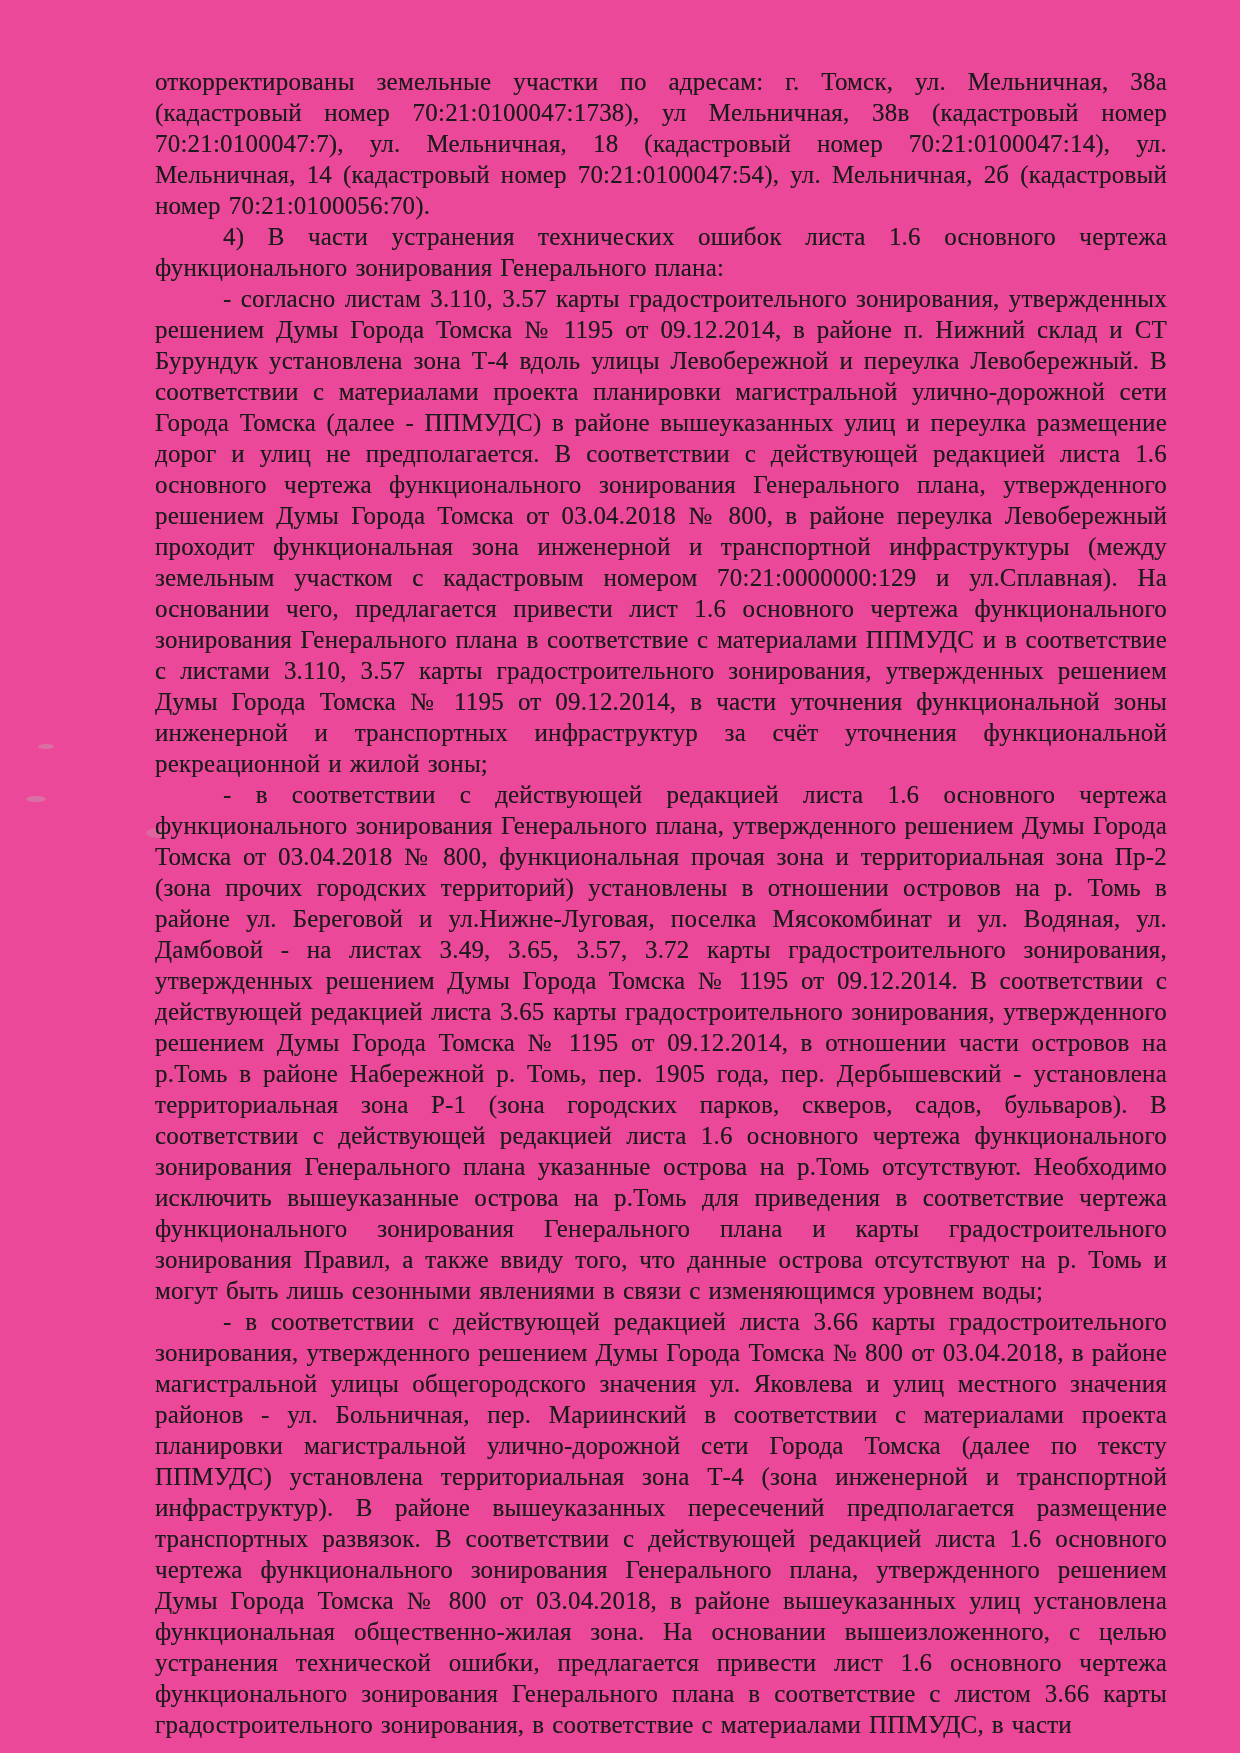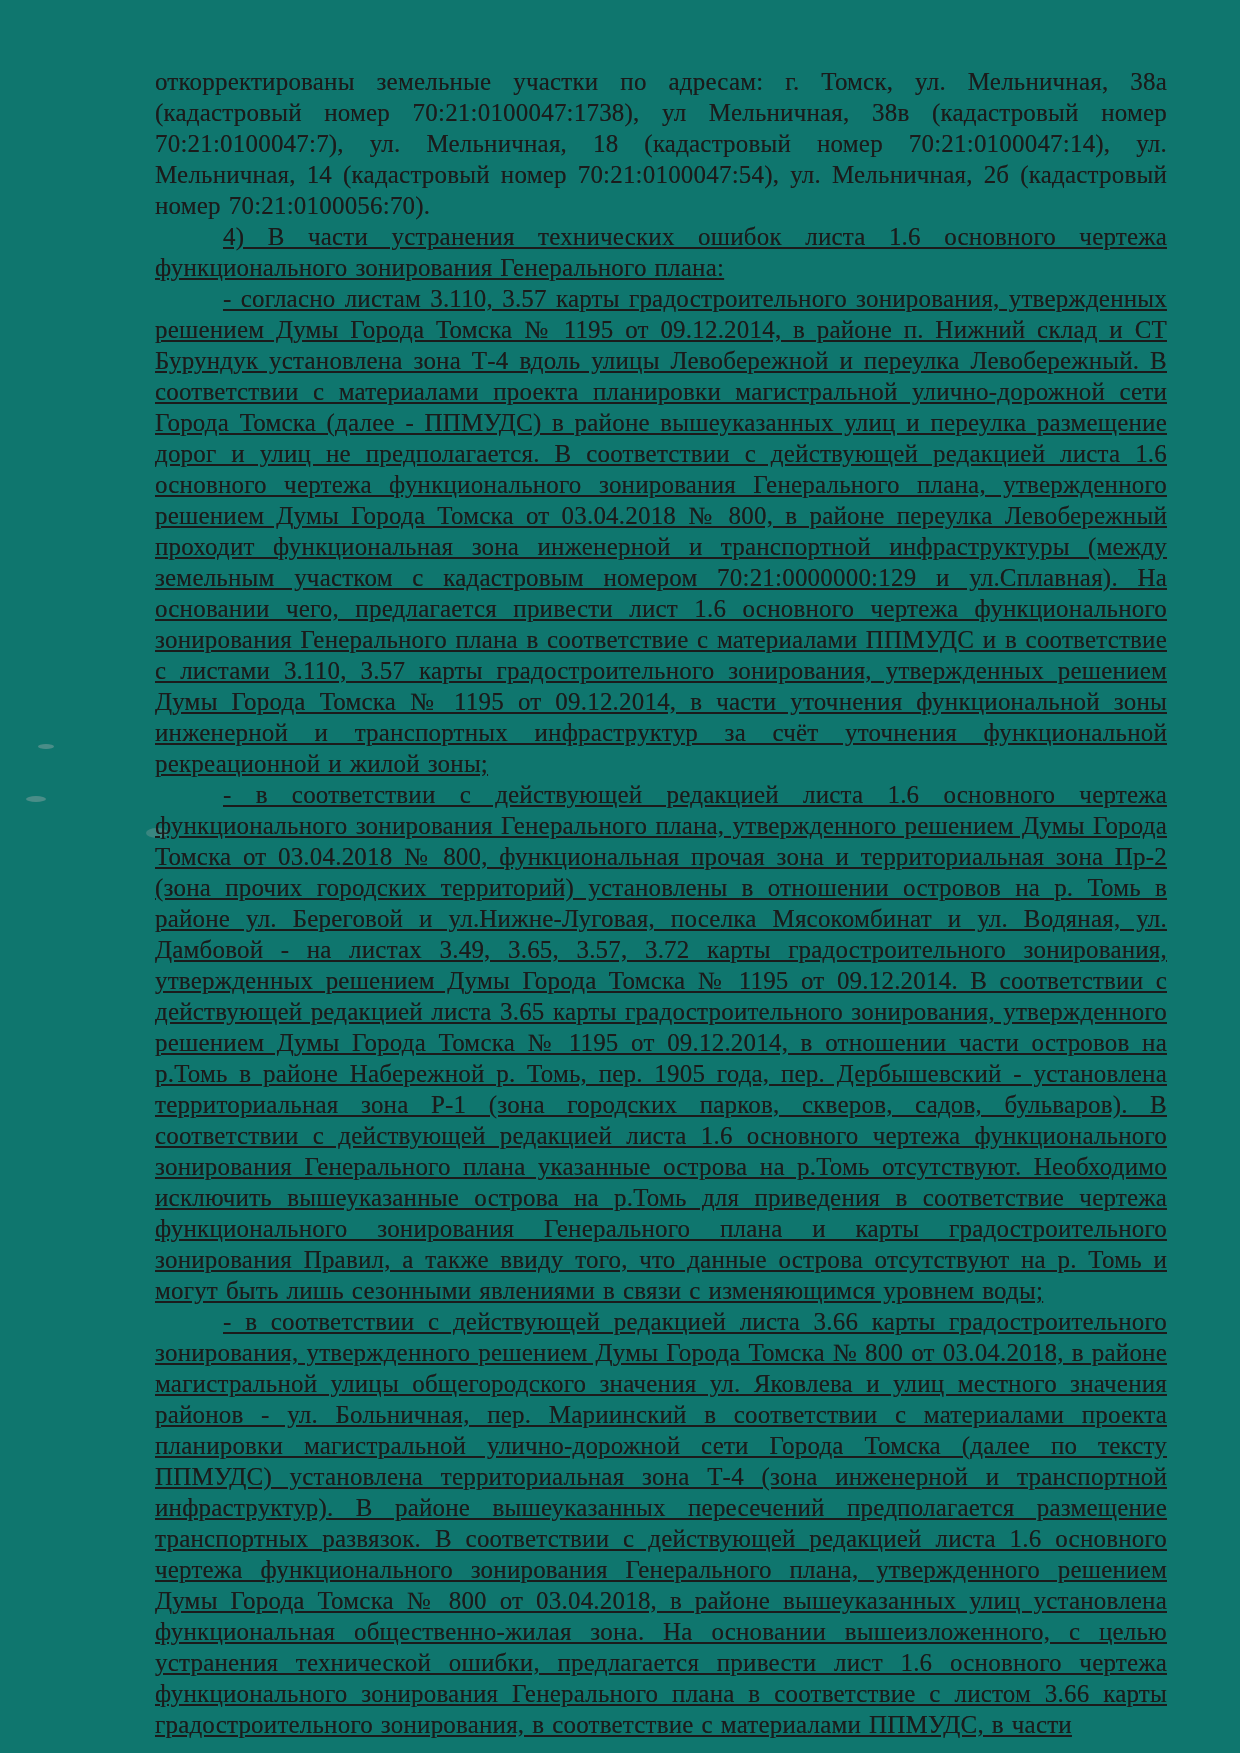--- a/index.html
+++ b/index.html
@@ -13,21 +13,21 @@
     position: relative;
     overflow: hidden;
     font-family: "Liberation Serif", "DejaVu Serif", serif;
   }
   .page {
     position: absolute;
     left: 0;
     top: 0;
     width: 1240px;
     height: 1753px;
-    background: #0f766e;
+    background: #ec4899;
   }
   .textblock {
     position: absolute;
     left: 155px;
     top: 66px;
     width: 1012px;
     color: #1b1b1b;
     font-size: 25px;
     line-height: 31px;
     text-align: justify;
@@ -35,21 +35,20 @@
     word-spacing: 1.5px;
     
     text-shadow: 0 0 0.4px rgba(30,30,30,0.55);
   }
   .para {
     margin: 0;
     text-indent: 0;
   }
   .para.indented {
     text-indent: 68px;
-    text-decoration: underline;
   }
   
   .smudge {
     position: absolute;
     background: #b9b9b9;
     opacity: 0.35;
     border-radius: 50%;
   }
   .smudge-1 { left: 38px;  top: 744px; width: 16px; height: 5px; }
   .smudge-2 { left: 26px;  top: 796px; width: 20px; height: 6px; }

